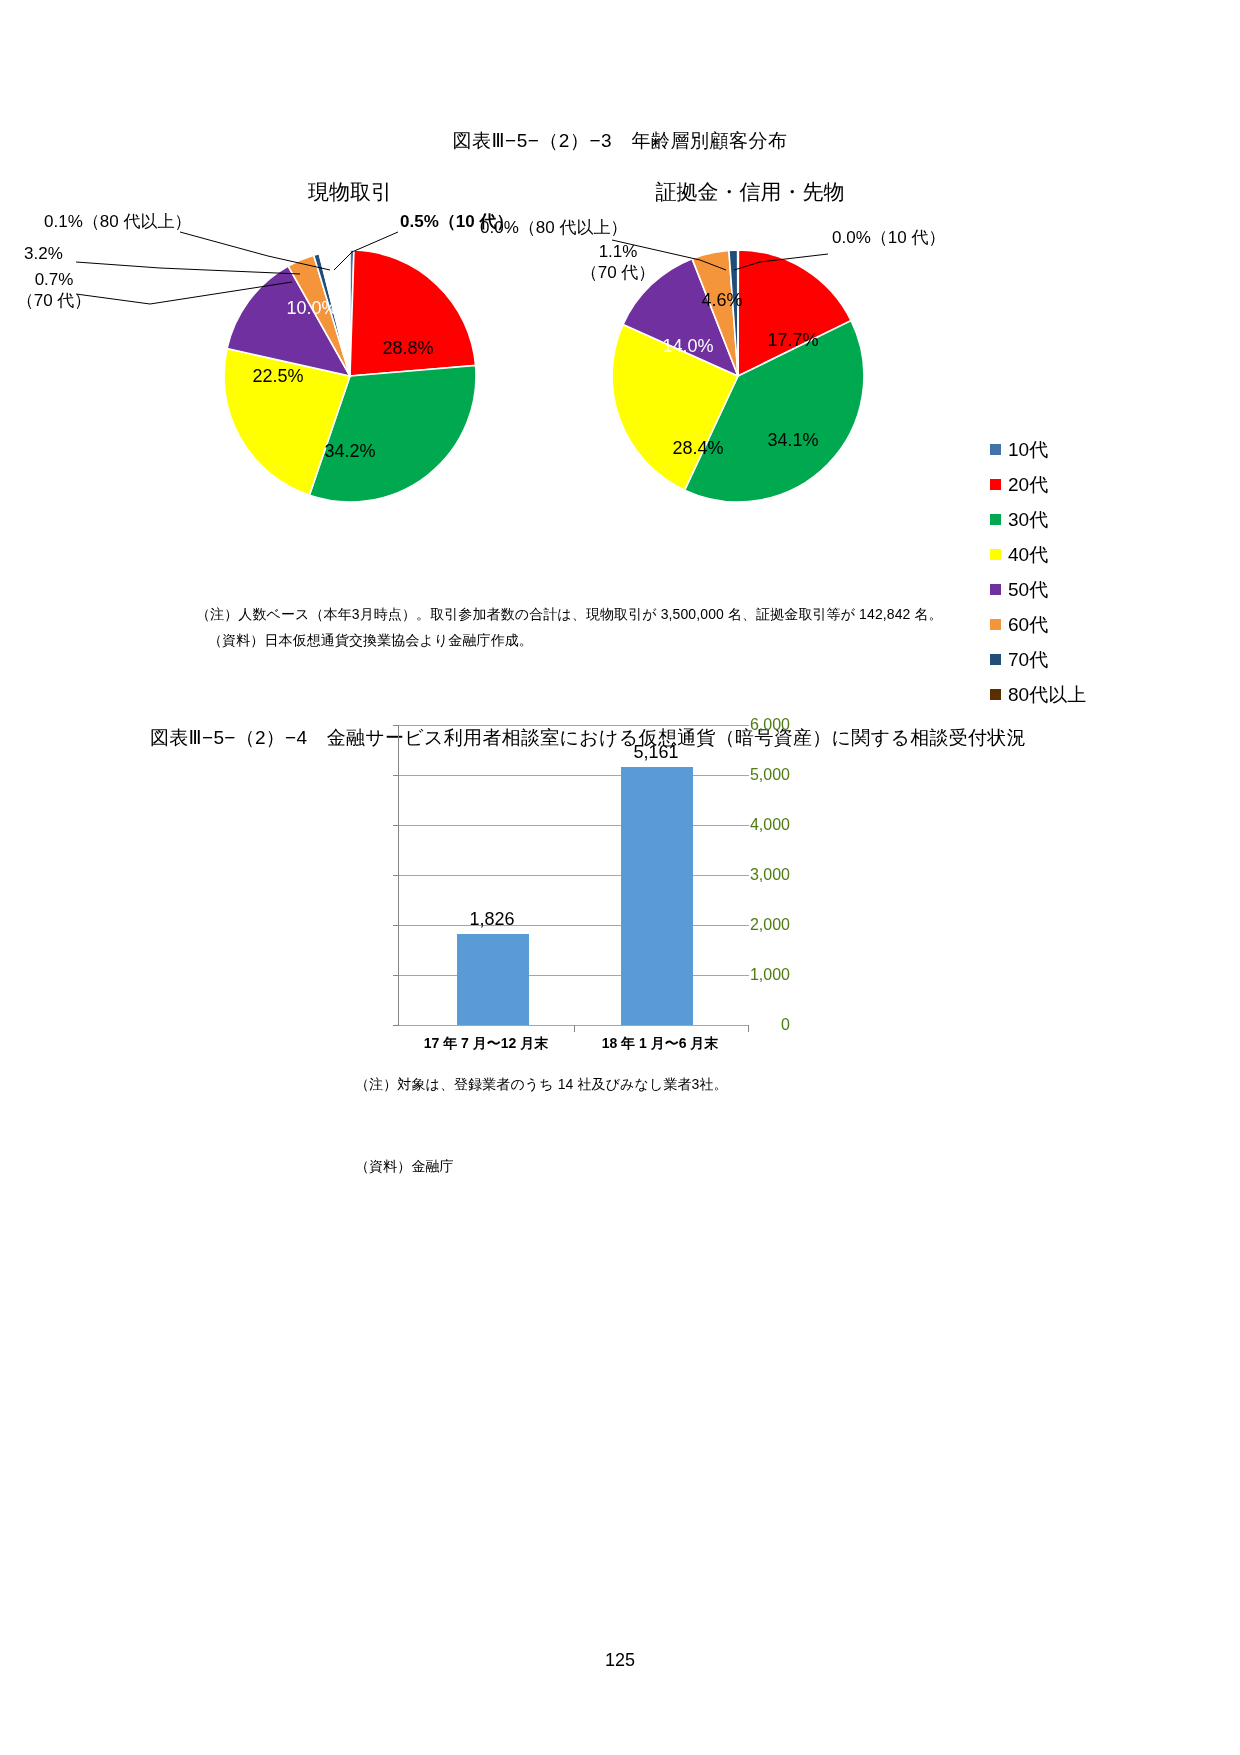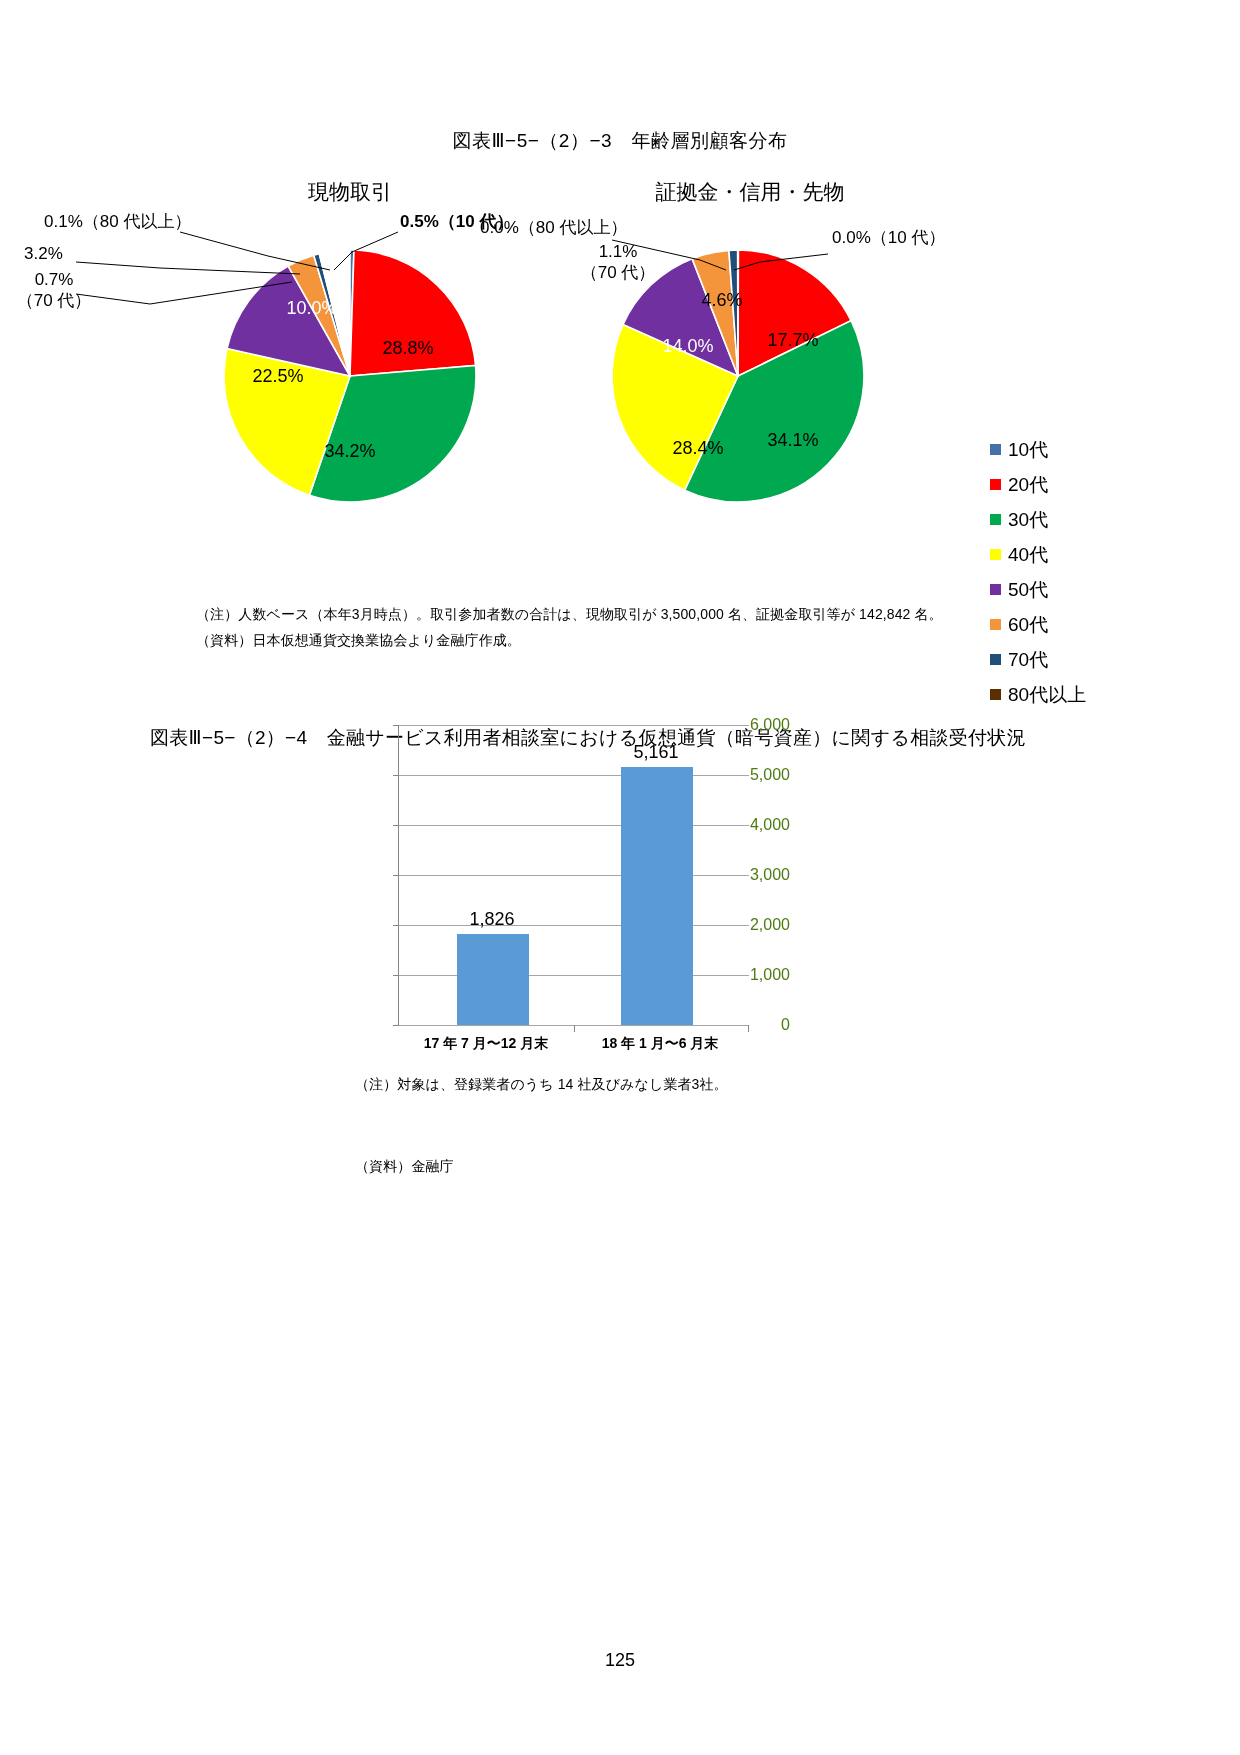--- a/index.html
+++ b/index.html
@@ -110,21 +110,21 @@
 
   
   .note {
     position: absolute;
     font-size: 14px;
     white-space: pre;
     color: #000;
     letter-spacing: 0.1px;
   }
   #note1a { top: 606px; left: 196px; }
-  #note1b { top: 632px; left: 196px; text-align: right; }
+  #note1b { top: 632px; left: 208px; text-align: right; }
 
   
   #fig2-title {
     position: absolute;
     top: 725px;
     left: 150px;
     font-size: 19px;
     white-space: pre;
     letter-spacing: 0.3px;
   }

